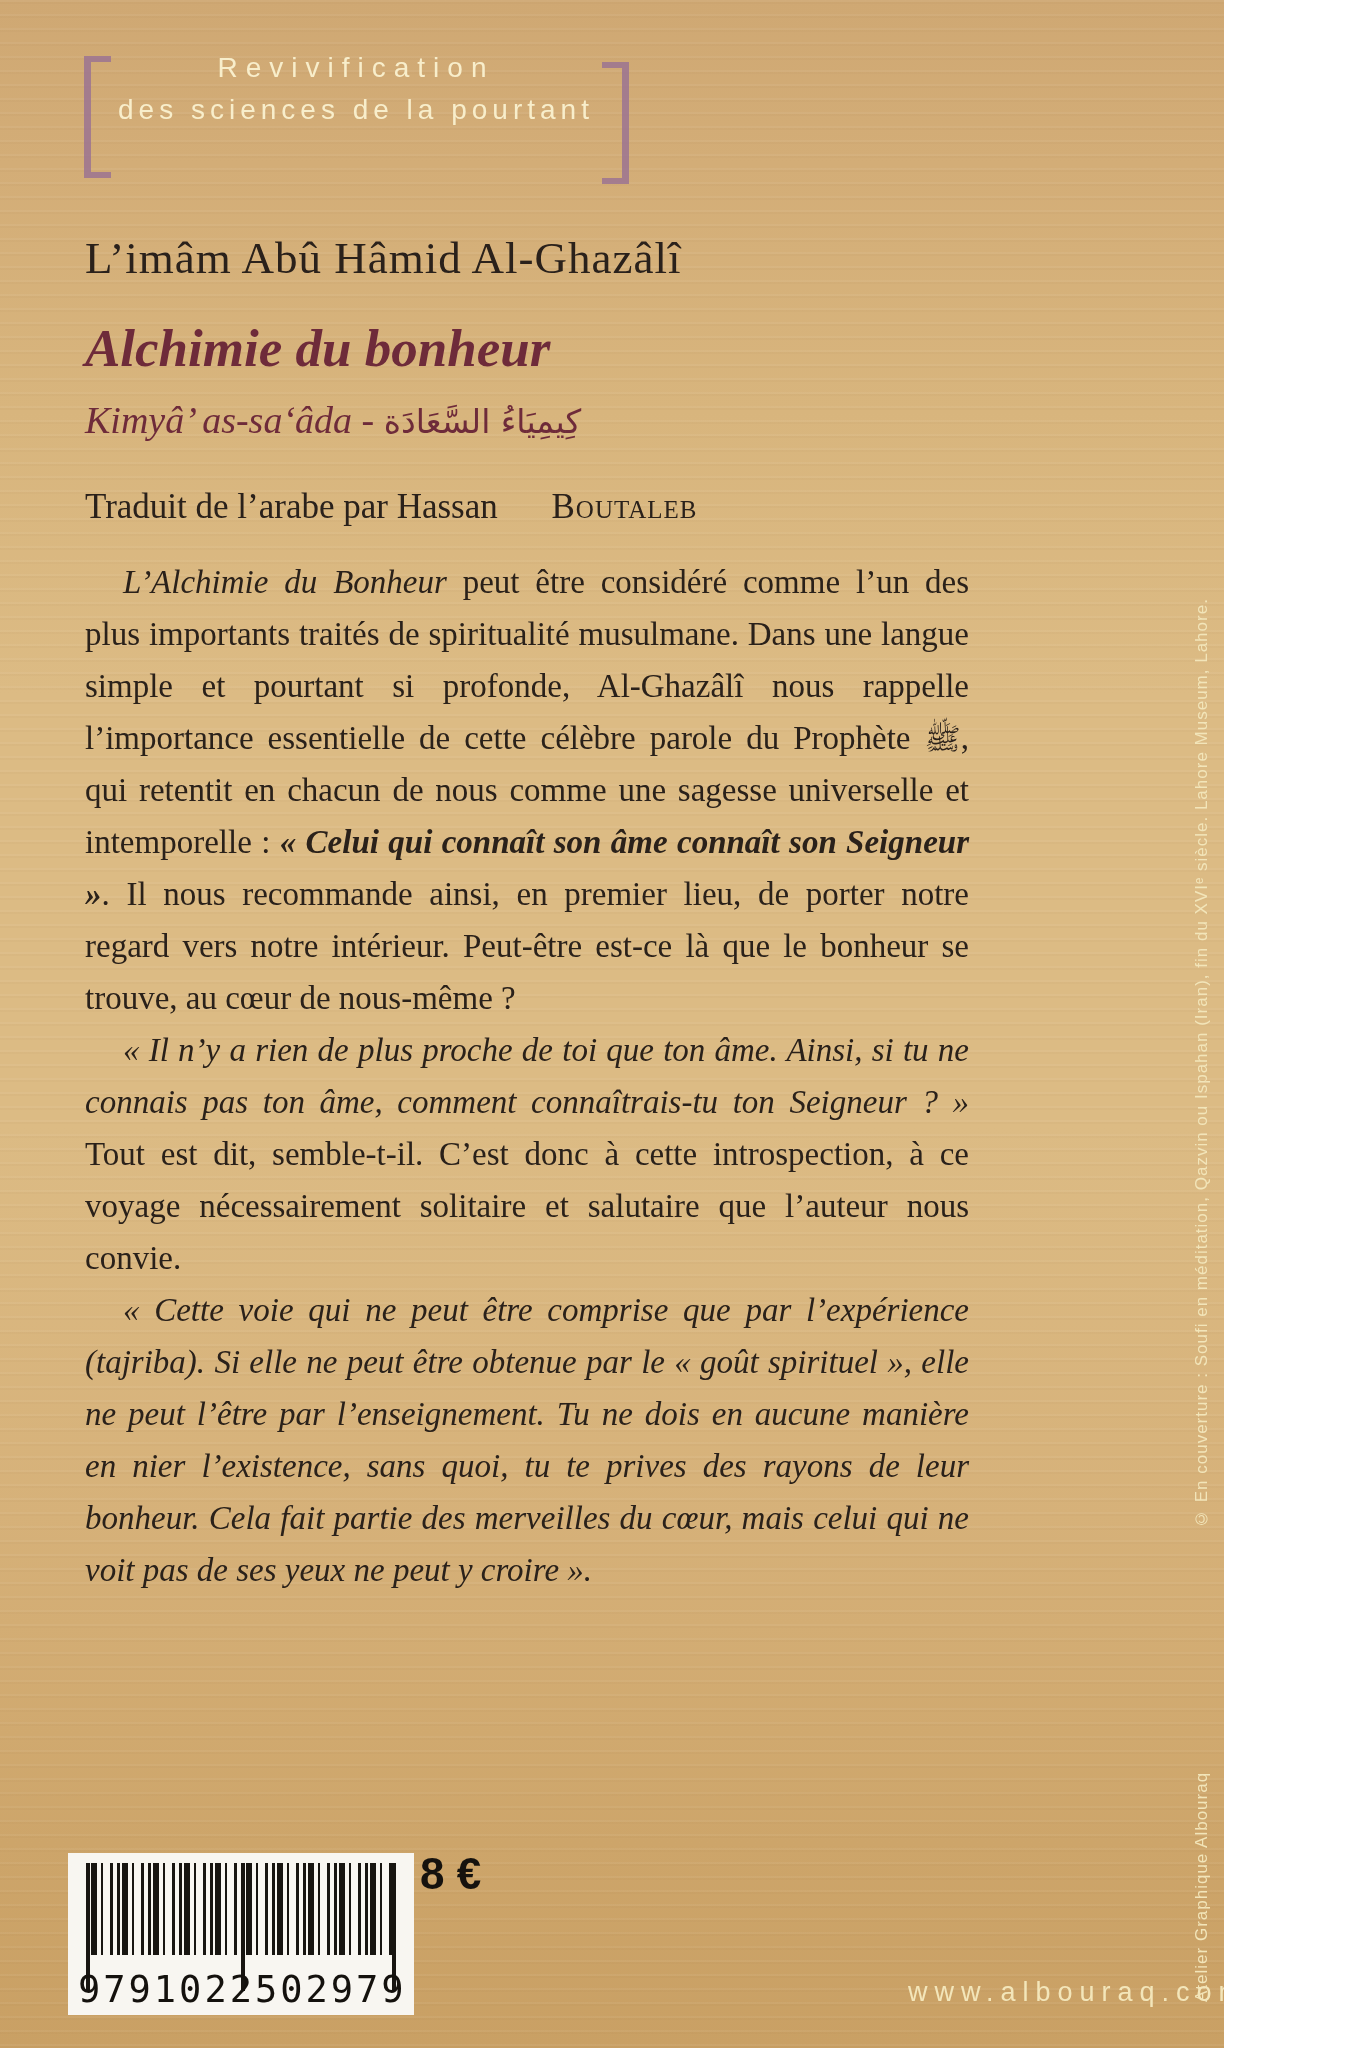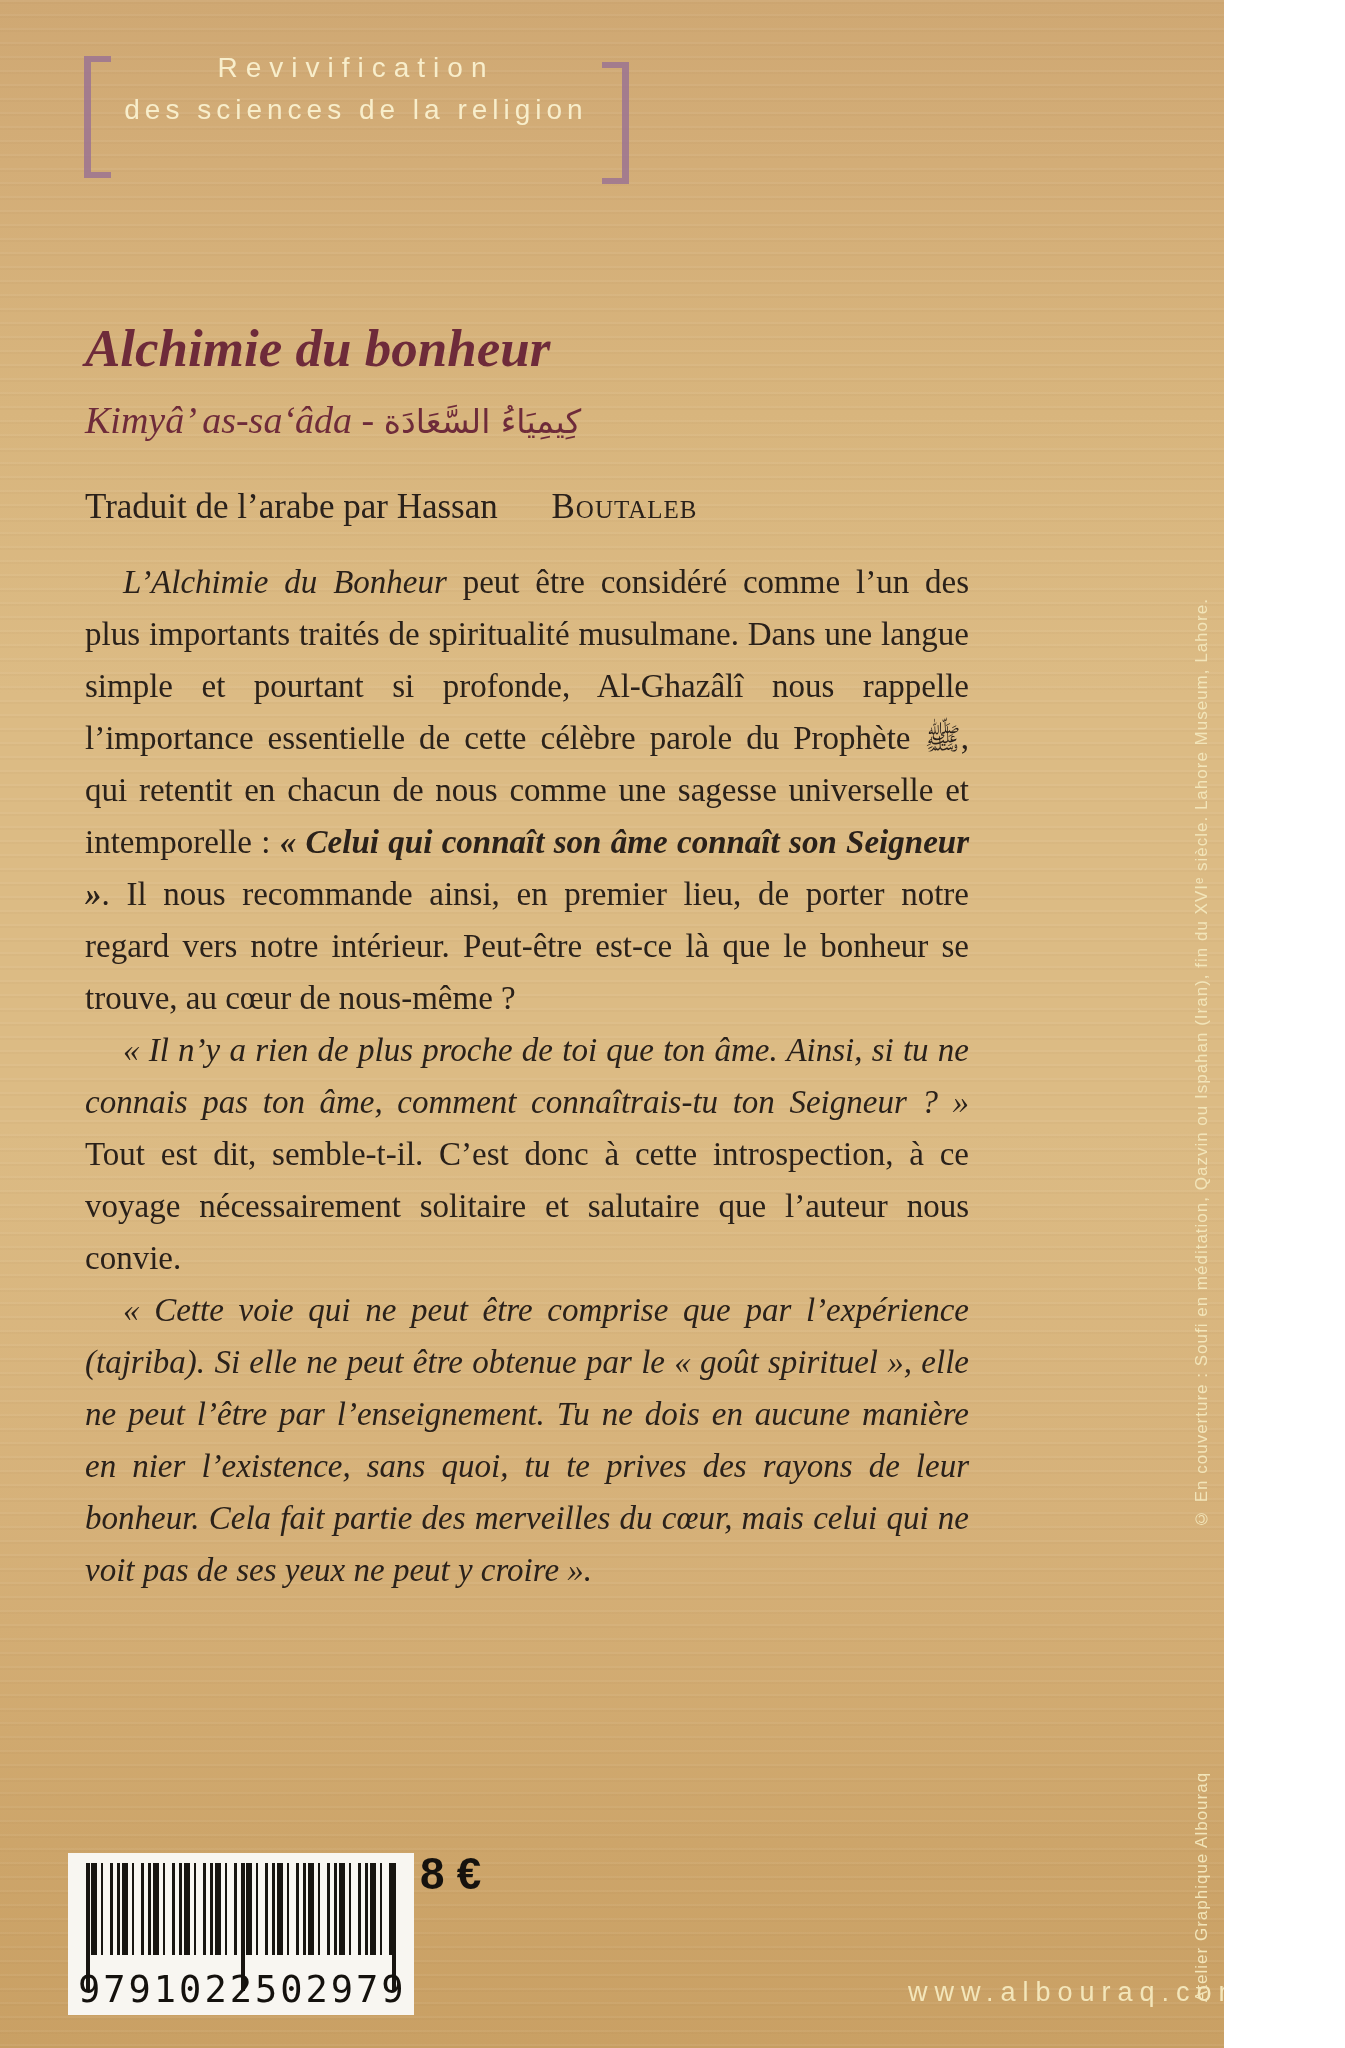--- a/index.html
+++ b/index.html
@@ -69,23 +69,24 @@
 </head>
 <body>
 
 <div class="page">
 
   <span class="bracket-left"></span>
   <span class="bracket-right"></span>
 
   <div class="series">
     <div class="l1">Revivification</div>
-    <div class="l2">des sciences de la religion</div>
+    <div class="l2">des sciences de la pourtant</div>
   </div>
 
+  <div class="author">L’imâm Abû Hâmid Al-Ghazâlî</div>
 
   <div class="title">Alchimie du bonheur</div>
 
   <div class="subtitle">
     <span>Kimyâ’ as-sa‘âda - </span><span class="arabic">كِيمِيَاءُ السَّعَادَة</span>
   </div>
 
   <div class="translator">
     <span>Traduit de l’arabe par Hassan </span><span class="sc">Boutaleb</span>
   </div>

